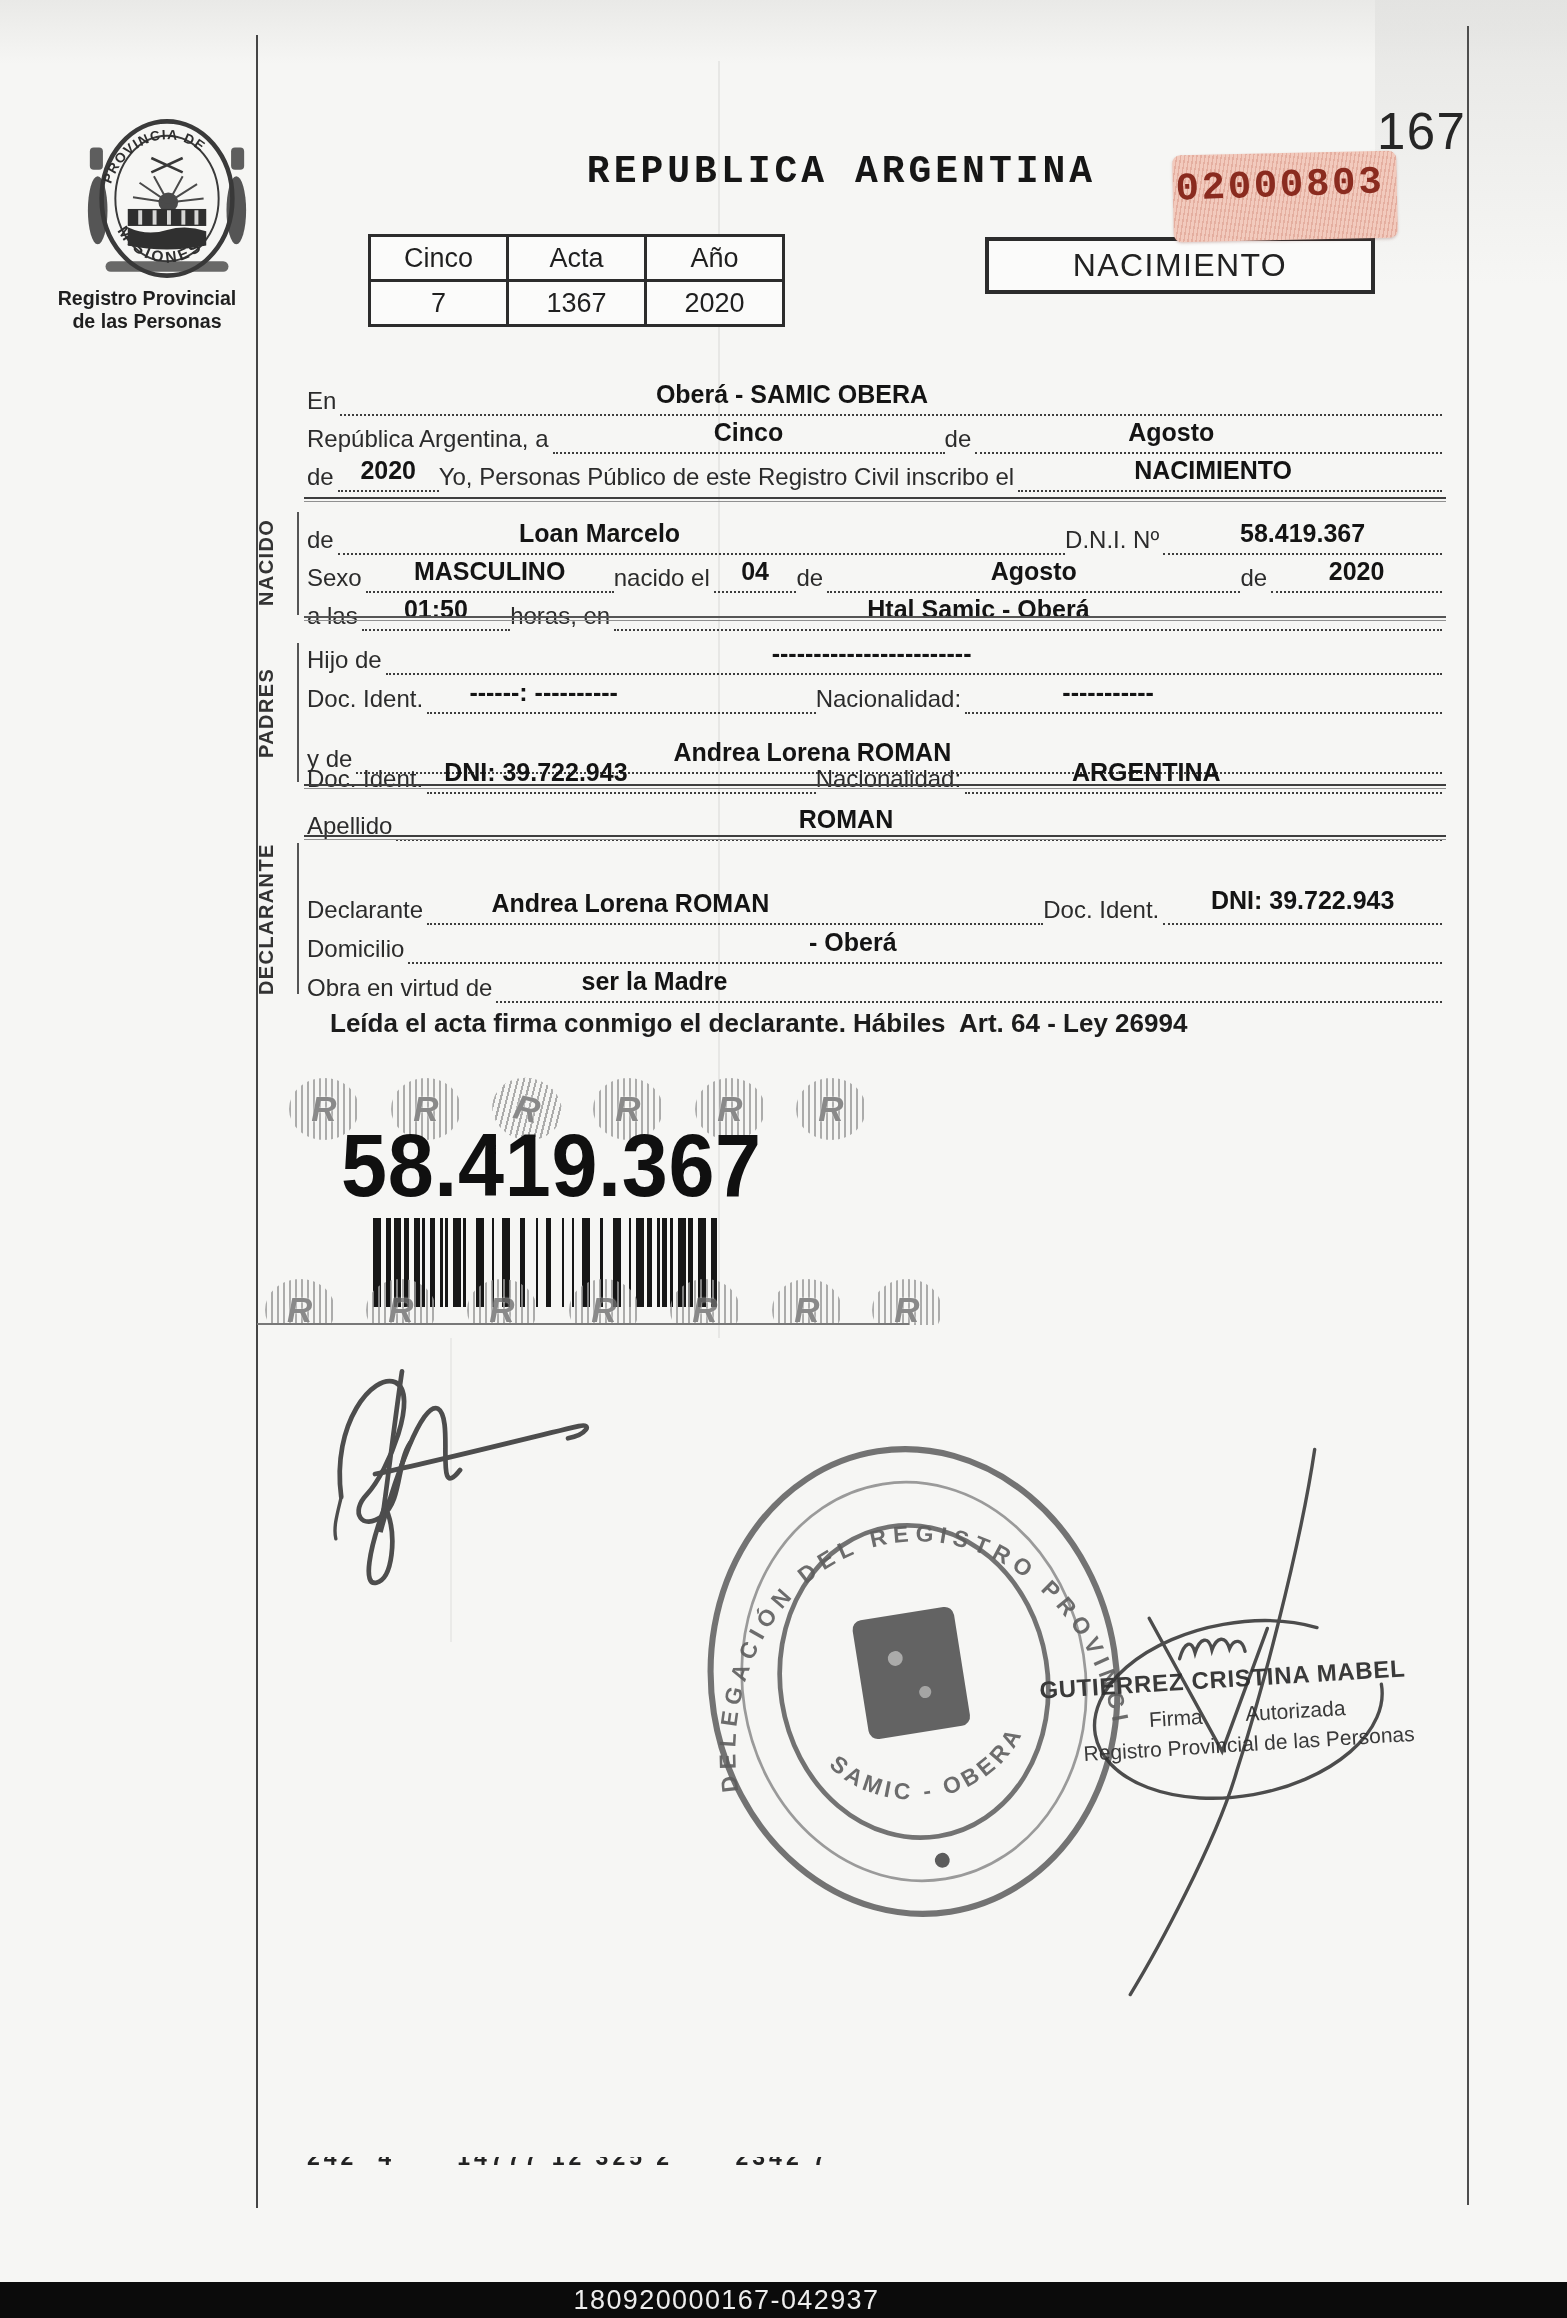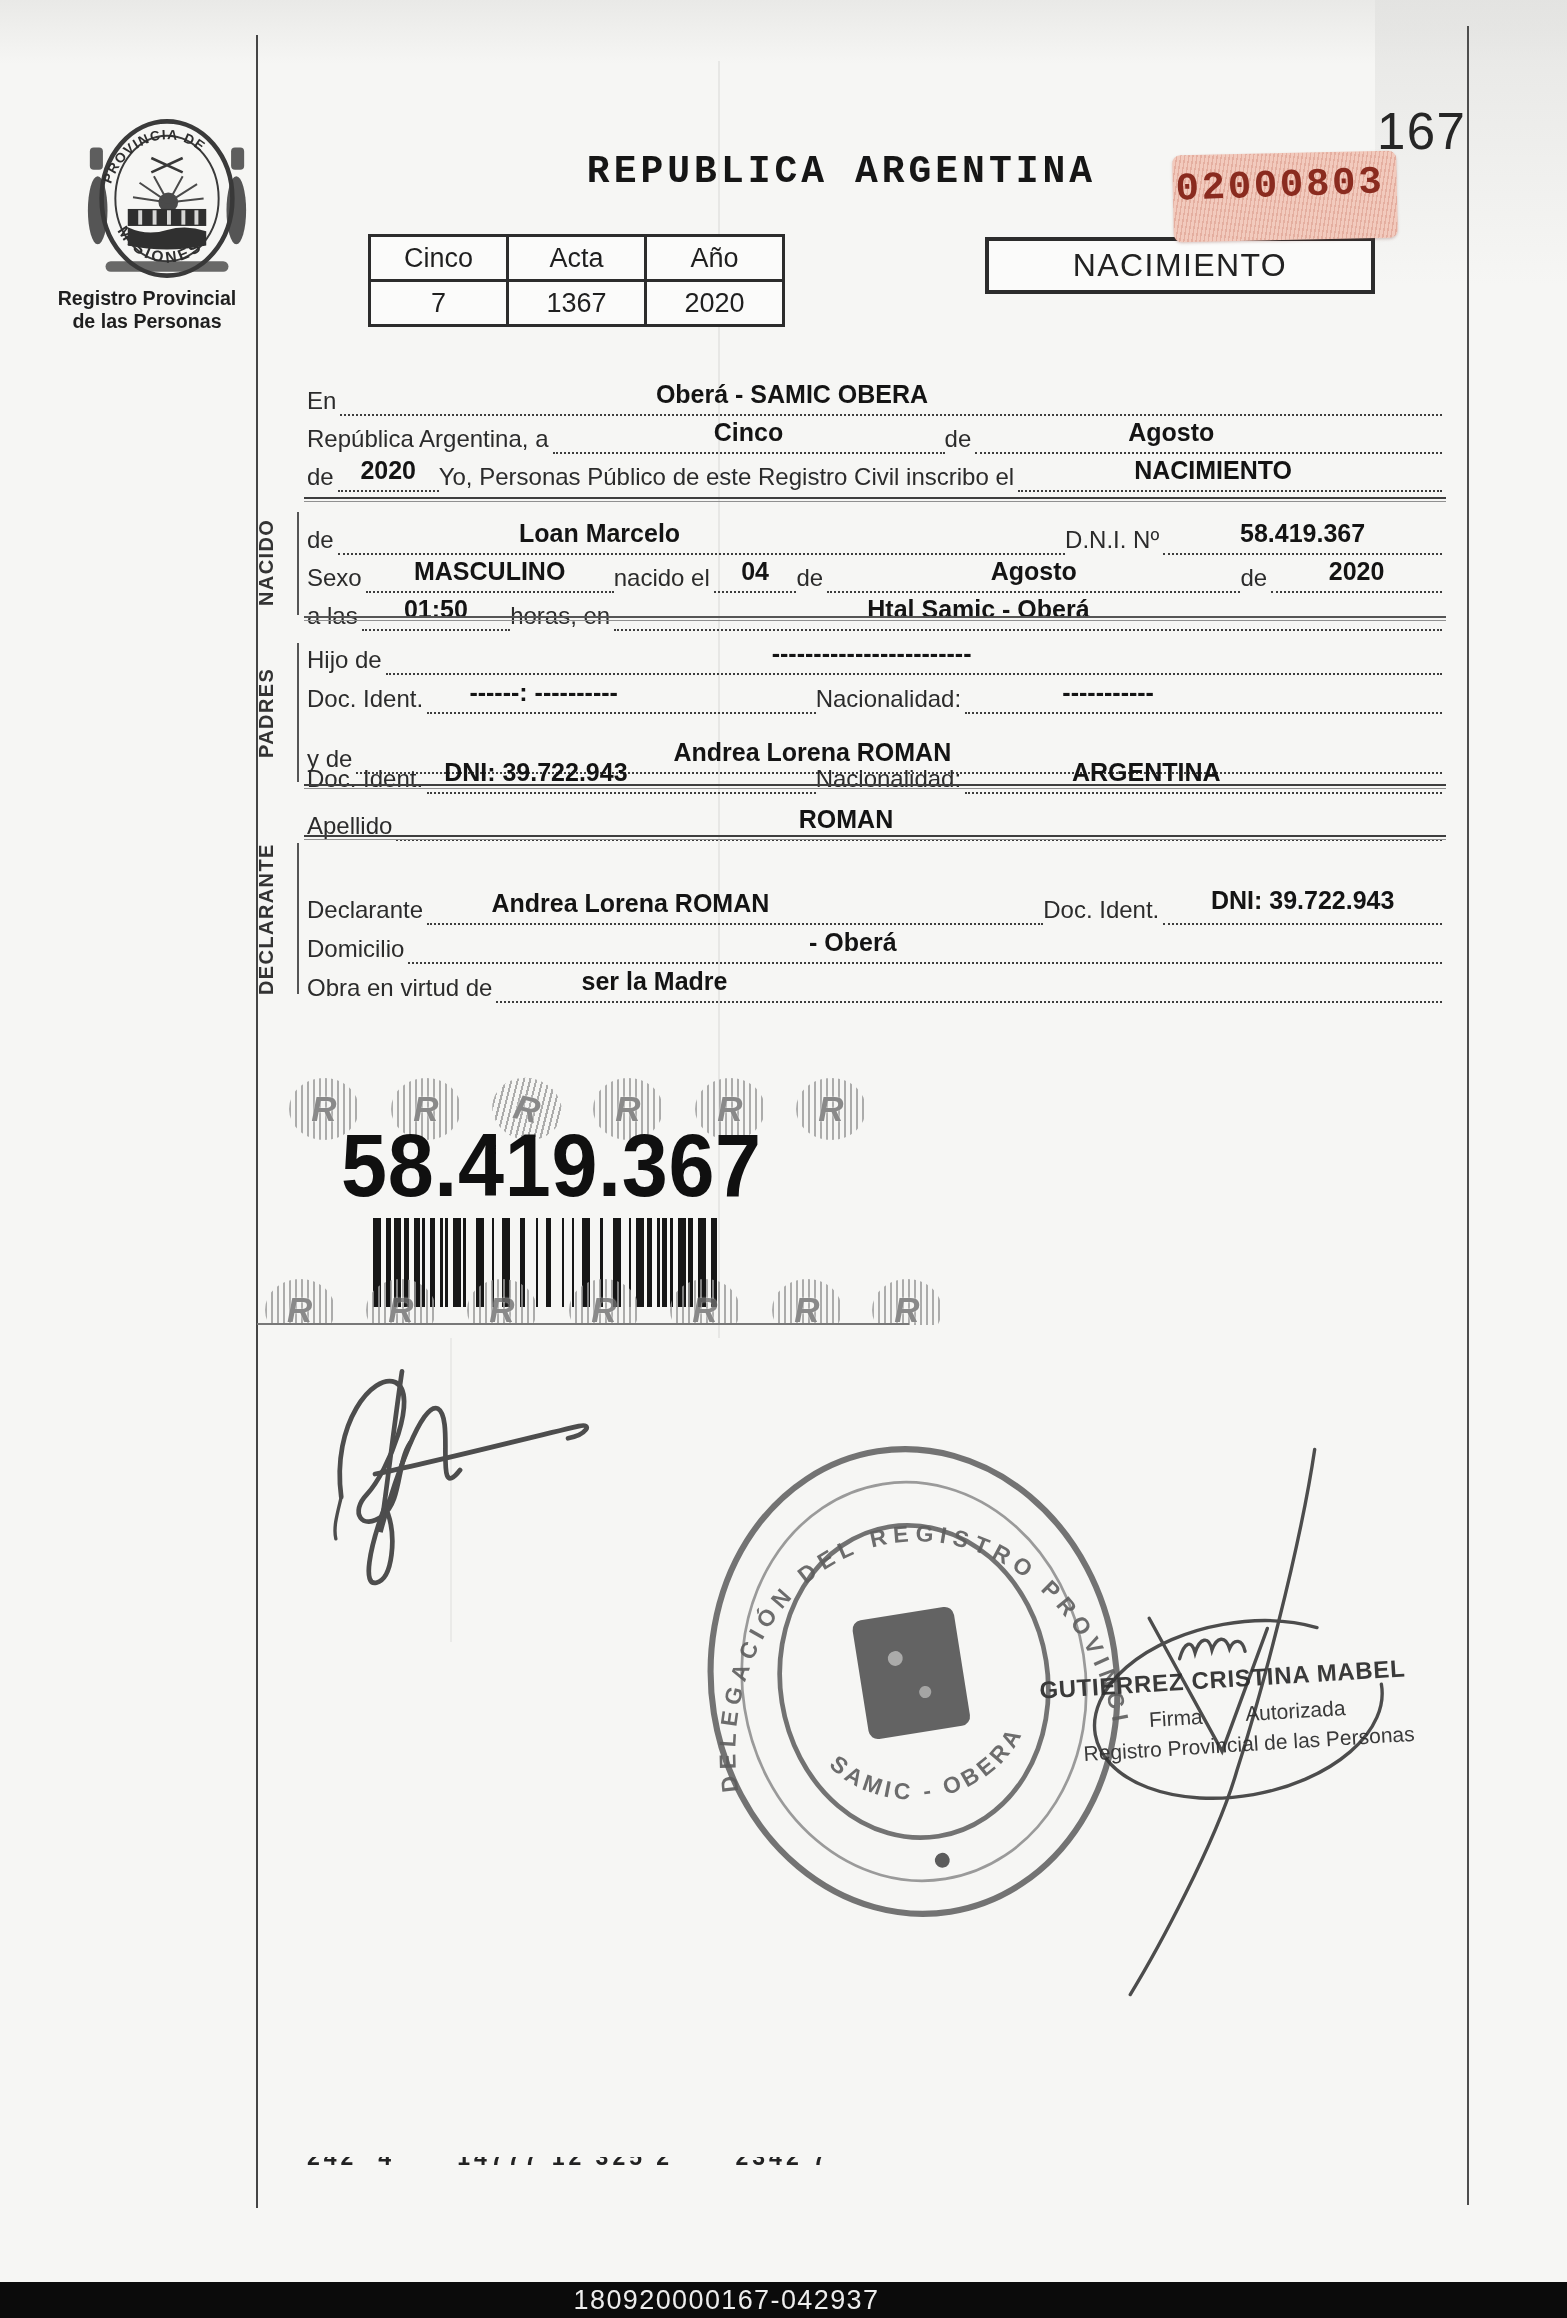--- a/index.html
+++ b/index.html
@@ -274,20 +274,21 @@
         <span class="val" style="left:9%;transform:none;">ser la Madre</span>
       </span>
   </div>
   <div class="frow" style="top:926px;">
     <span class="lbl">Domicilio</span>
     <span class="seg">
         <span class="val" style="left:43%;">- Oberá</span>
       </span>
   </div>
 
+  <div class="abs closing">Leída el acta firma conmigo el declarante. Hábiles  Art. 64 - Ley 26994</div>
 
   <div>
     <div class="rmark abs" style="left:289px;top:1078px;">
         <span>R</span>
       </div>
     <div class="rmark abs" style="left:391px;top:1078px;">
         <span>R</span>
       </div>
     <div class="rmark abs" style="left:492px;top:1078px;transform:rotate(14deg);">
         <span>R</span>

